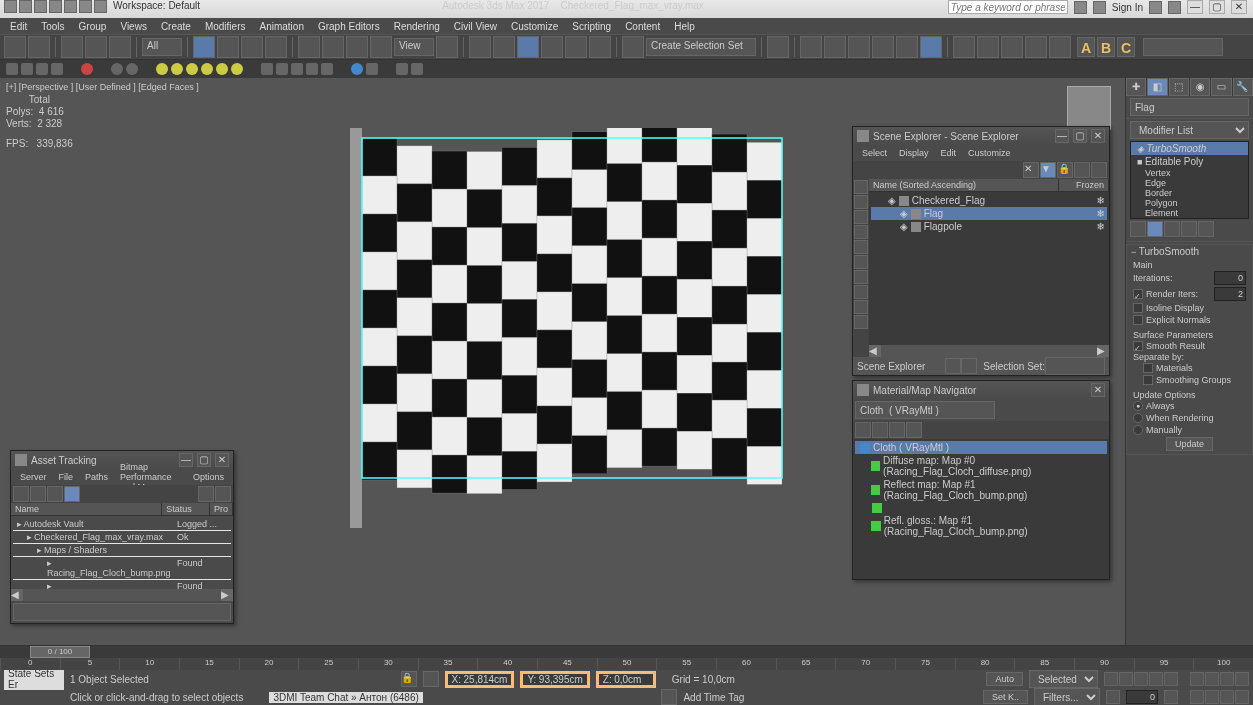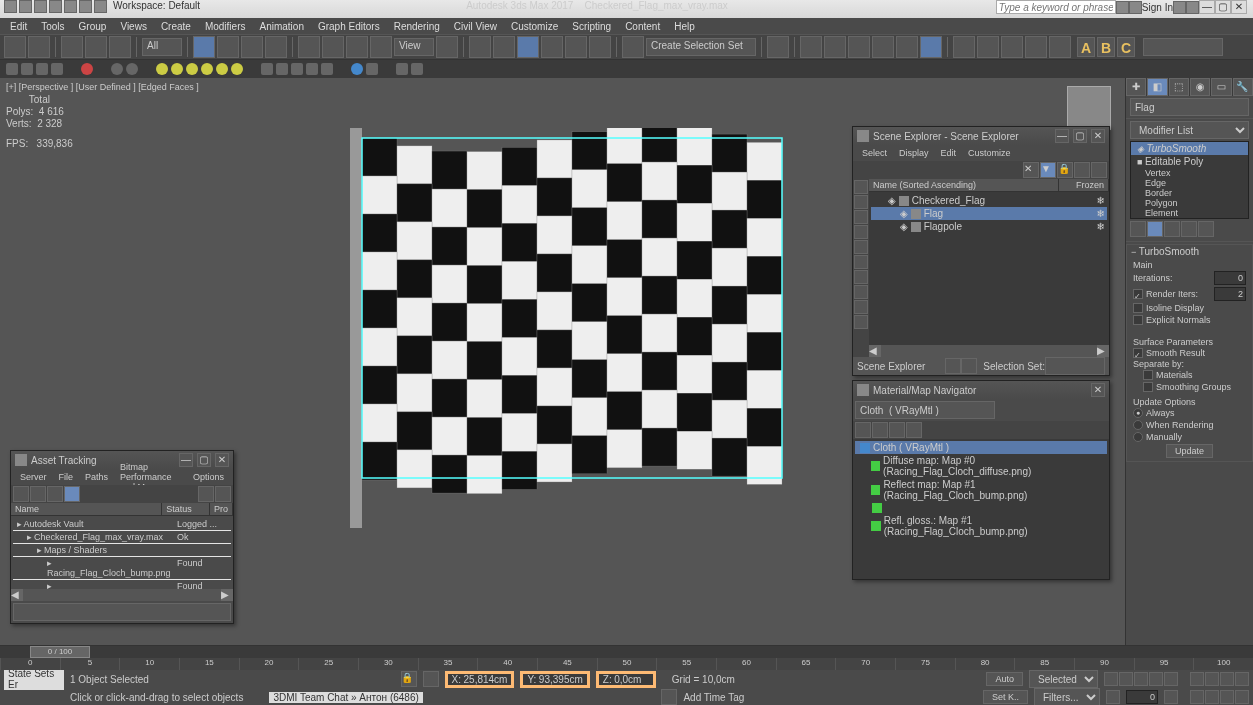--- a/index.html
+++ b/index.html
@@ -3,21 +3,21 @@
 <meta charset="utf-8">
 <style>
 *{margin:0;padding:0;box-sizing:border-box;font-family:Tahoma,sans-serif;font-size:10px;color:#ccc}
 body{background:#4a4a4a;width:1253px;height:705px;overflow:hidden;position:relative}
 .titlebar{height:18px;background:linear-gradient(#e8e8e8,#d8d8d8);display:flex;align-items:flex-start;color:#333}
 .titlebar .left{display:flex;gap:2px;padding:0 4px}
 .titlebar .tico{width:13px;height:13px;background:#888;border:1px solid #666}
 .titlebar .wslabel{color:#333;margin-left:4px}
 .titlebar .center{flex:1;text-align:center;color:#333}
 .titlebar .search{width:120px;height:14px;border:1px solid #aaa;background:#fff;color:#999;padding:0 2px;font-style:italic}
-.titlebar .right{display:flex;gap:0;padding:0 6px;align-items:center}
+.titlebar .right{display:flex;gap:6px;padding:0 6px;align-items:center}
 .titlebar .wbtn{width:16px;height:14px;background:#ddd;border:1px solid #aaa;color:#333;text-align:center;line-height:12px}
 .menubar{height:16px;background:#4a4a4a;display:flex;gap:2px;padding:0 4px;align-items:center}
 .menubar span{padding:0 6px;color:#ddd;cursor:pointer}
 .toolbar-main{height:26px;background:#444;display:flex;align-items:center;gap:2px;padding:0 4px;border-top:1px solid #555;border-bottom:1px solid #333}
 .tbtn{width:20px;height:20px;background:#555;border:1px solid #666;display:inline-block}
 .tbtn.big{width:22px;height:22px}
 .tbtn.blue{background:#5a7aaa}
 .tsep{width:1px;height:20px;background:#666;margin:0 3px}
 .tdrop{background:#555;border:1px solid #666;padding:1px 4px;color:#ccc;min-width:40px;height:18px}
 .toolbar-sub{height:18px;background:#3a3a3a;display:flex;align-items:center;gap:3px;padding:0 6px}
@@ -386,21 +386,21 @@
           <input class="spinner" value="2" style="">
         </div>
       <div class="prow">
           <span class="chk"></span>
           <label>Isoline Display</label>
         </div>
       <div class="prow">
           <span class="chk"></span>
           <label>Explicit Normals</label>
         </div>
-      <div class="cmd-label" style="margin-top:11px">Surface Parameters</div>
+      <div class="cmd-label" style="margin-top:4px">Surface Parameters</div>
       <div class="prow">
           <span class="chk on"></span>
           <label>Smooth Result</label>
         </div>
       <div class="cmd-label">Separate by:</div>
       <div class="prow" style="padding-left:10px">
           <span class="chk"></span>
           <label>Materials</label>
         </div>
       <div class="prow" style="padding-left:10px">

